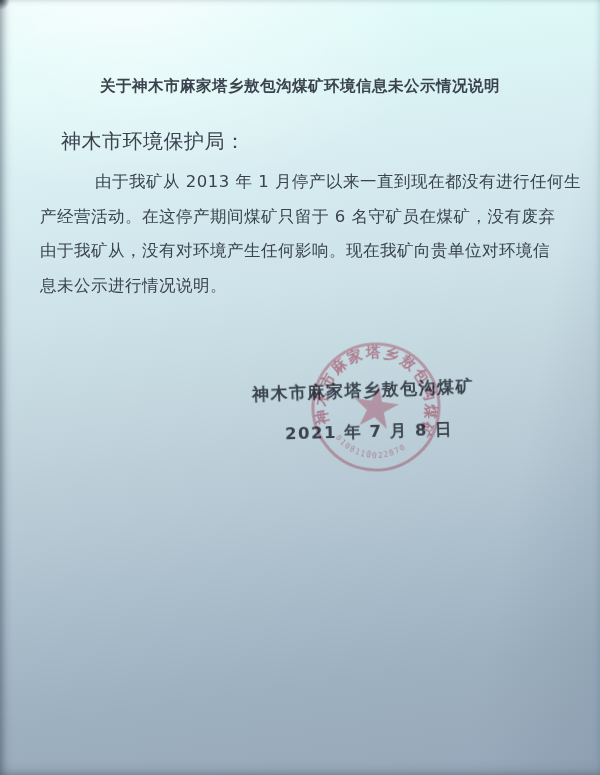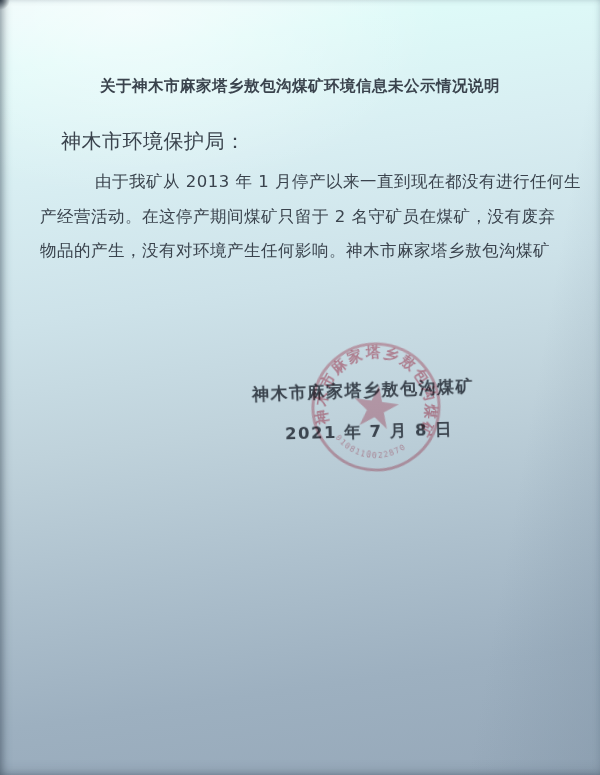--- a/index.html
+++ b/index.html
@@ -88,22 +88,23 @@
 <body>
 
 <div class="sheet">
 
   <div class="ink doc-title">关于神木市麻家塔乡敖包沟煤矿环境信息未公示情况说明</div>
 
   <div class="ink addressee">神木市环境保护局：</div>
 
   <div class="ink body-text">
     <div class="body-line indent">由于我矿从 2013 年 1 月停产以来一直到现在都没有进行任何生</div>
-    <div class="body-line">产经营活动。在这停产期间煤矿只留于 2 名守矿员在煤矿，没有废弃</div>
-    <div class="body-line">物品的产生，没有对环境产生任何影响。神木市麻家塔乡敖包沟煤矿</div>
+    <div class="body-line">产经营活动。在这停产期间煤矿只留于 6 名守矿员在煤矿，没有废弃</div>
+    <div class="body-line">由于我矿从，没有对环境产生任何影响。现在我矿向贵单位对环境信</div>
+    <div class="body-line">息未公示进行情况说明。</div>
   </div>
 
   <div class="ink signature">神木市麻家塔乡敖包沟煤矿</div>
 
   <div class="ink doc-date">2021 年 7 月 8 日</div>
 
   <div class="seal">
     <svg width="140" height="140" viewBox="0 0 140 140" xmlns="http://www.w3.org/2000/svg">
       <defs>
         <path id="seal-top-arc" d="M 29,98.7 A 50,50 0 1 1 111,98.7" fill="none"></path>

